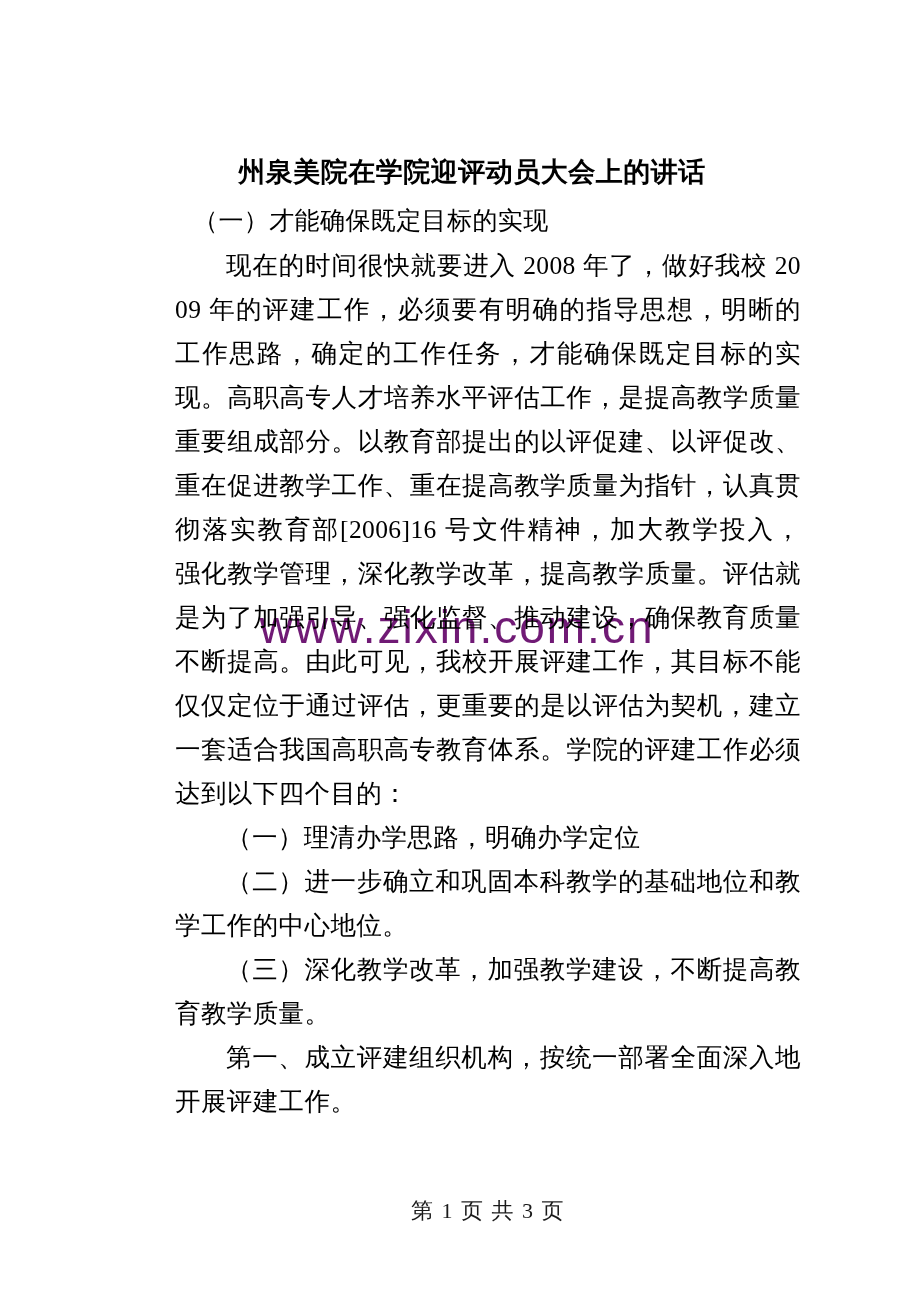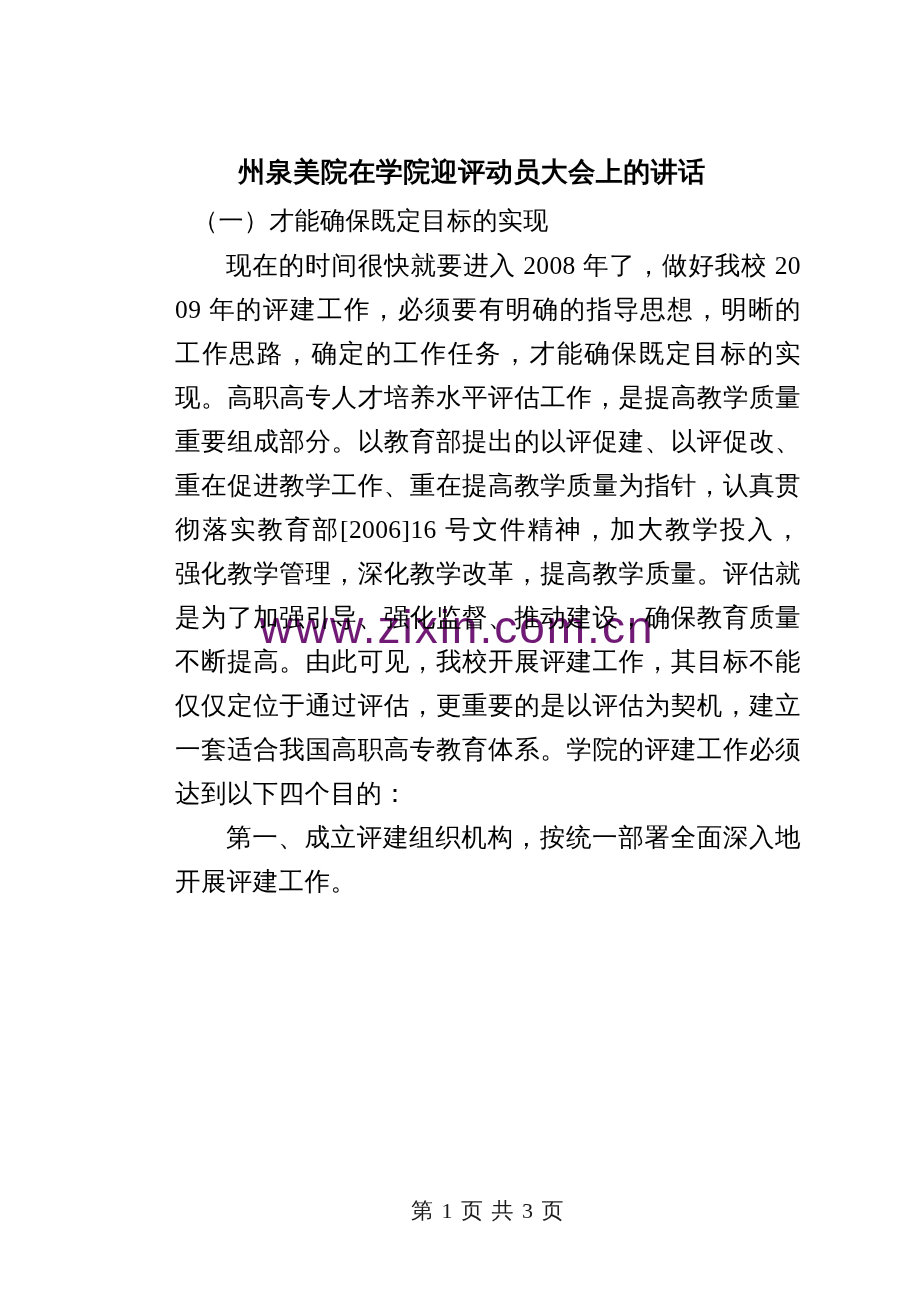--- a/index.html
+++ b/index.html
@@ -111,22 +111,25 @@
   <div class="watermark">www.zixin.com.cn</div>
 
   <div class="content">
 
     <h1 class="doc-title">州泉美院在学院迎评动员大会上的讲话</h1>
 
     <p class="subhead">（一）才能确保既定目标的实现</p>
 
     <p class="para indent">现在的时间很快就要进入 2008 年了，做好我校 2009 年的评建工作，必须要有明确的指导思想，明晰的工作思路，确定的工作任务，才能确保既定目标的实现。高职高专人才培养水平评估工作，是提高教学质量重要组成部分。以教育部提出的以评促建、以评促改、重在促进教学工作、重在提高教学质量为指针，认真贯彻落实教育部[2006]16 号文件精神，加大教学投入， 强化教学管理，深化教学改革，提高教学质量。评估就是为了加强引导、强化监督、推动建设，确保教育质量不断提高。由此可见，我校开展评建工作，其目标不能仅仅定位于通过评估，更重要的是以评估为契机，建立一套适合我国高职高专教育体系。学院的评建工作必须达到以下四个目的：</p>
 
+    <p class="para indent">（一）理清办学思路，明确办学定位</p>
 
+    <p class="para indent">（二）进一步确立和巩固本科教学的基础地位和教学工作的中心地位。</p>
 
+    <p class="para indent">（三）深化教学改革，加强教学建设，不断提高教育教学质量。</p>
 
 
     <p class="para indent">第一、成立评建组织机构，按统一部署全面深入地开展评建工作。</p>
 
   </div>
 
   <div class="footer">
     <span class="footer-inner">第 1 页  共 3 页</span>
   </div>
 

